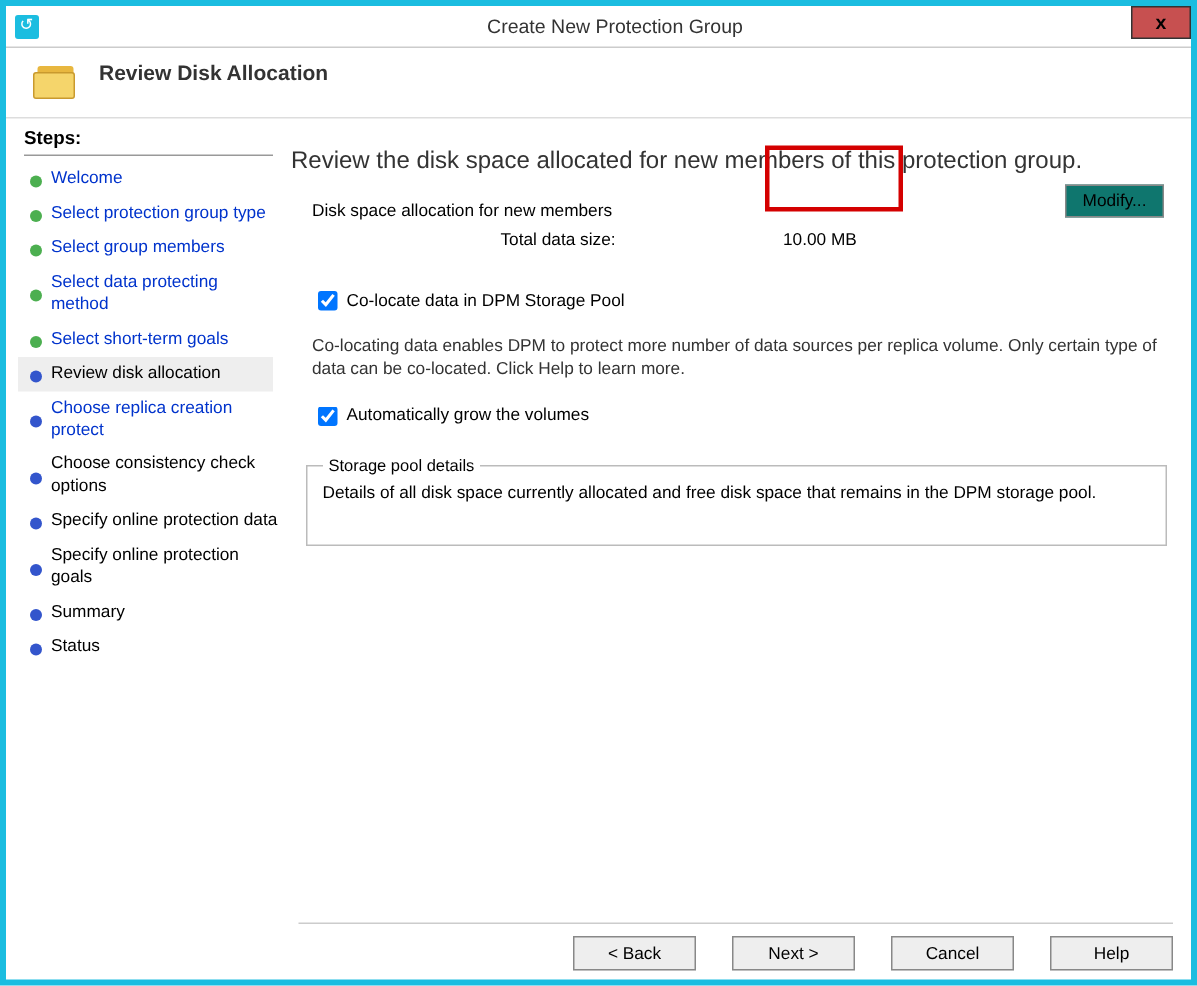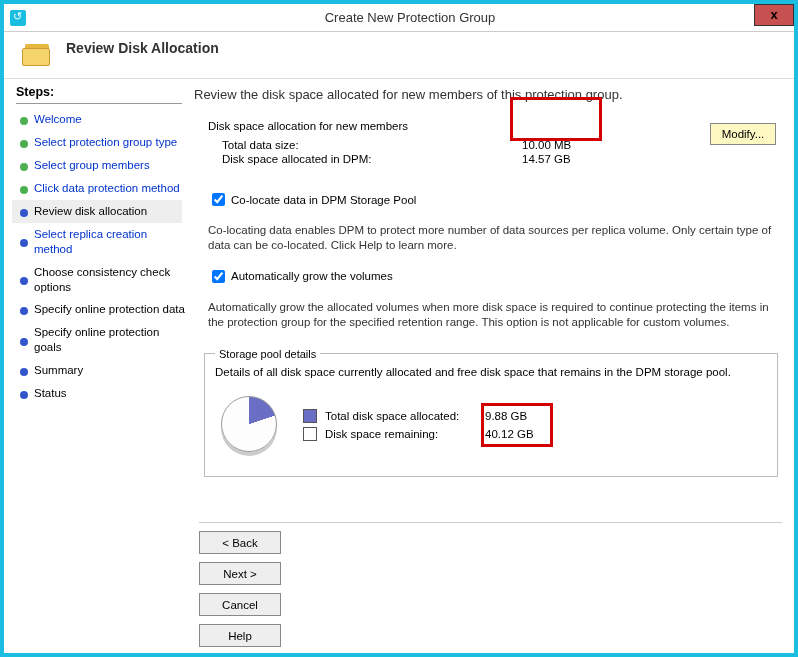--- a/index.html
+++ b/index.html
@@ -125,39 +125,39 @@
     .step-link { color: #0033cc; flex:1; }
     .step-current { color: #000; background:#eee; margin-left:-4px; padding-left:8px; }
     .step-plain { color: #000; flex:1; }
     .content-col {
       flex: 1;
       padding: 8px 12px 0 4px;
       position: relative;
     }
     .content-panel {
     }
-    .desc-line { font-size: 13px; color:#333; margin-bottom:2px;}
+    .desc-line { font-size: 16px; color:#333; margin-bottom:2px;margin-top:12px;}
     .group-label { font-size: 11.5px; margin-left:14px; margin-top:18px;}
     .indent-block { margin-left: 28px; margin-top:6px; }
     .data-row { display:flex; font-size:11.5px; padding:1px 0;}
-    .data-label { width: 300px; }
+    .data-label { width: 300px; text-align: center; }
     .data-val { width: 70px; }
     .khaki-box {
       position: absolute;
       border: 3px solid #d40000;
       pointer-events:none;
     }
     .modify-btn {
       position:absolute;
       right: 18px;
       top: 44px;
       height: 22px;
       width: 66px;
       border: 1px solid #888;
-      background: #fef9c3;
+      background: #0f766e;
       font-size:11.5px;
     }
     .chk-row { display:flex; align-items:center; font-size:11.5px; margin-left:14px; margin-top:14px;}
     .chk-row input { margin-right:6px; }
     .chk-desc { font-size:11.5px; margin-left:14px; margin-top:14px; line-height:1.3; color:#333;}
     fieldset.sp {
       border: 1px solid #bbb;
       margin: 18px 4px 0 10px;
       padding: 6px 10px 16px 10px;
     }
@@ -179,22 +179,21 @@
     .sw-white { background:#fff; }
     .legend-label { width:160px; }
     .legend-val { width:60px; }
     .button-bar {
       position:absolute;
       bottom:6px; right:12px; left:195px;
       border-top: 1px solid #ccc;
       padding-top:8px;
       display:flex;
       justify-content:flex-end;
-      gap:8px;
-      flex-direction:column;
+      gap:24px;
     }
     .button-bar button {
       width: 82px; height:23px;
       border:1px solid #888;
       background:#eee;
       font-size:11.5px;
     }
   </style>
 </head>
 <body>
@@ -228,29 +227,33 @@
       <div class="step-item">
         <div class="step-bullet bullet-green"></div>
         <span class="step-link">Select protection group type</span>
       </div>
       <div class="step-item">
         <div class="step-bullet bullet-green"></div>
         <span class="step-link">Select group members</span>
       </div>
       <div class="step-item">
         <div class="step-bullet bullet-green"></div>
-        <span class="step-link">Click data protection method</span>
+        <span class="step-link">Select data protecting method</span>
+      </div>
+      <div class="step-item">
+        <div class="step-bullet bullet-green"></div>
+        <span class="step-link">Select short-term goals</span>
       </div>
       <div class="step-item step-current" style="margin-right:8px;">
         <div class="step-bullet bullet-blue"></div>
         <span class="step-plain">Review disk allocation</span>
       </div>
       <div class="step-item">
         <div class="step-bullet bullet-blue"></div>
-        <span class="step-link">Select replica creation method</span>
+        <span class="step-link">Choose replica creation protect</span>
       </div>
       <div class="step-item">
         <div class="step-bullet bullet-blue"></div>
         <span class="step-plain">Choose consistency check options</span>
       </div>
       <div class="step-item">
         <div class="step-bullet bullet-blue"></div>
         <span class="step-plain">Specify online protection data</span>
       </div>
       <div class="step-item">
@@ -270,63 +273,40 @@
     <div class="content-col">
       <div class="content-panel">
         <div class="desc-line">Review the disk space allocated for new members of this protection group.</div>
         <div class="group-label">Disk space allocation for new members</div>
 
         <div class="indent-block">
           <div class="data-row">
             <span class="data-label">Total data size:</span>
             <span class="data-val">10.00 MB</span>
           </div>
-          <div class="data-row">
-            <span class="data-label">Disk space allocated in DPM:</span>
-            <span class="data-val">14.57 GB</span>
-          </div>
         </div>
 
         <div class="khaki-box" style="left:320px; top:18px; width:92px; height:44px;"></div>
 
         <button class="modify-btn">Modify...</button>
 
         <div class="chk-row" style="margin-top:24px;">
           <input type="checkbox" checked="" style="">
           <span>Co-locate data in DPM Storage Pool</span>
         </div>
         <div class="chk-desc">Co-locating data enables DPM to protect more number of data sources per replica volume. Only certain type of data can be co-located. Click Help to learn more.</div>
 
         <div class="chk-row">
           <input type="checkbox" checked="" style="">
           <span>Automatically grow the volumes</span>
         </div>
-        <div class="chk-desc">Automatically grow the allocated volumes when more disk space is required to continue protecting the items in the protection group for the specified retention range. This option is not applicable for custom volumes.</div>
 
         <fieldset class="sp">
           <legend>Storage pool details</legend>
           <div class="sp-desc">Details of all disk space currently allocated and free disk space that remains in the DPM storage pool.</div>
-          <div class="sp-row">
-            <div class="pie-wrap">
-              <div class="pie"></div>
-            </div>
-            <div class="legend-col" style="position:relative;">
-              <div class="legend-item">
-                <div class="swatch sw-blue"></div>
-                <span class="legend-label">Total disk space allocated:</span>
-                <span class="legend-val">9.88 GB</span>
-              </div>
-              <div class="legend-item">
-                <div class="swatch sw-white"></div>
-                <span class="legend-label">Disk space remaining:</span>
-                <span class="legend-val">40.12 GB</span>
-              </div>
-              <div class="khaki-box" style="left:178px; top:-4px; width:72px; height:44px;"></div>
-            </div>
-          </div>
         </fieldset>
       </div>
     </div>
   </div>
 
   <div class="button-bar">
     <button>&lt; Back</button>
     <button>Next &gt;</button>
     <button>Cancel</button>
     <button>Help</button>

